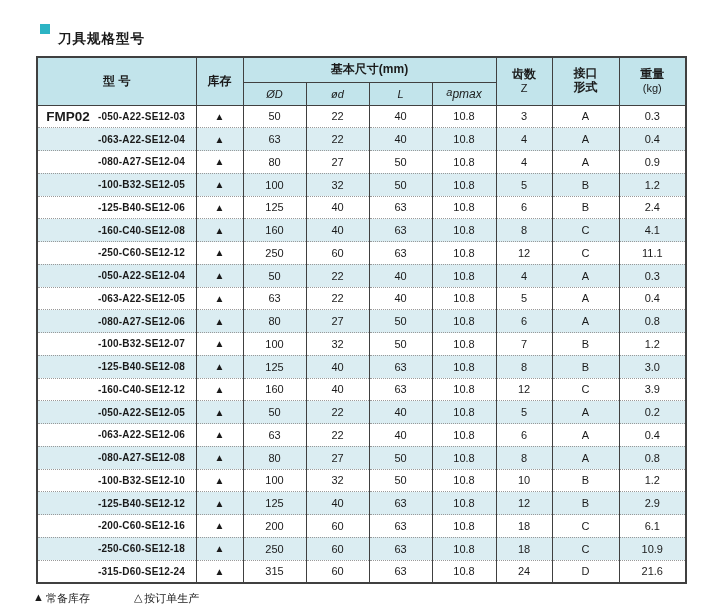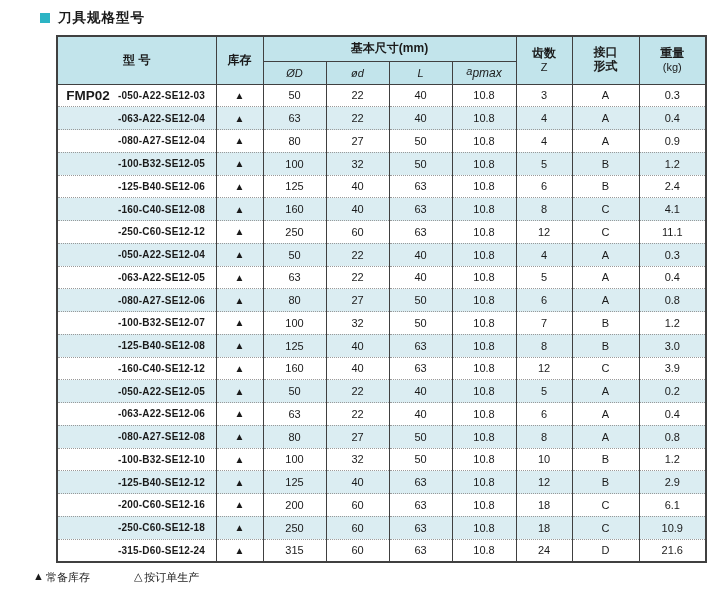--- a/index.html
+++ b/index.html
@@ -25,25 +25,26 @@
     gap: 8px;
   }
   .title-bullet {
     width: 10px; height: 10px;
     background: var(--accent);
     display: inline-block;
   }
   .page-title {
     font-size: 13.5px; font-weight: bold;
     letter-spacing: 1px;
+    margin-top: 21px;
   }
   table.spec {
     border-collapse: collapse;
     table-layout: fixed;
-    margin: 8px 0 0 56px;
+    margin: 8px 0 0 36px;
     width: 649px;
     border: 2px solid var(--border-dark);
   }
   table.spec th, table.spec td {
     border-left: 1px solid var(--border-dark);
     border-right: 1px solid var(--border-dark);
     padding: 0;
     text-align: center;
     vertical-align: middle;
   }

